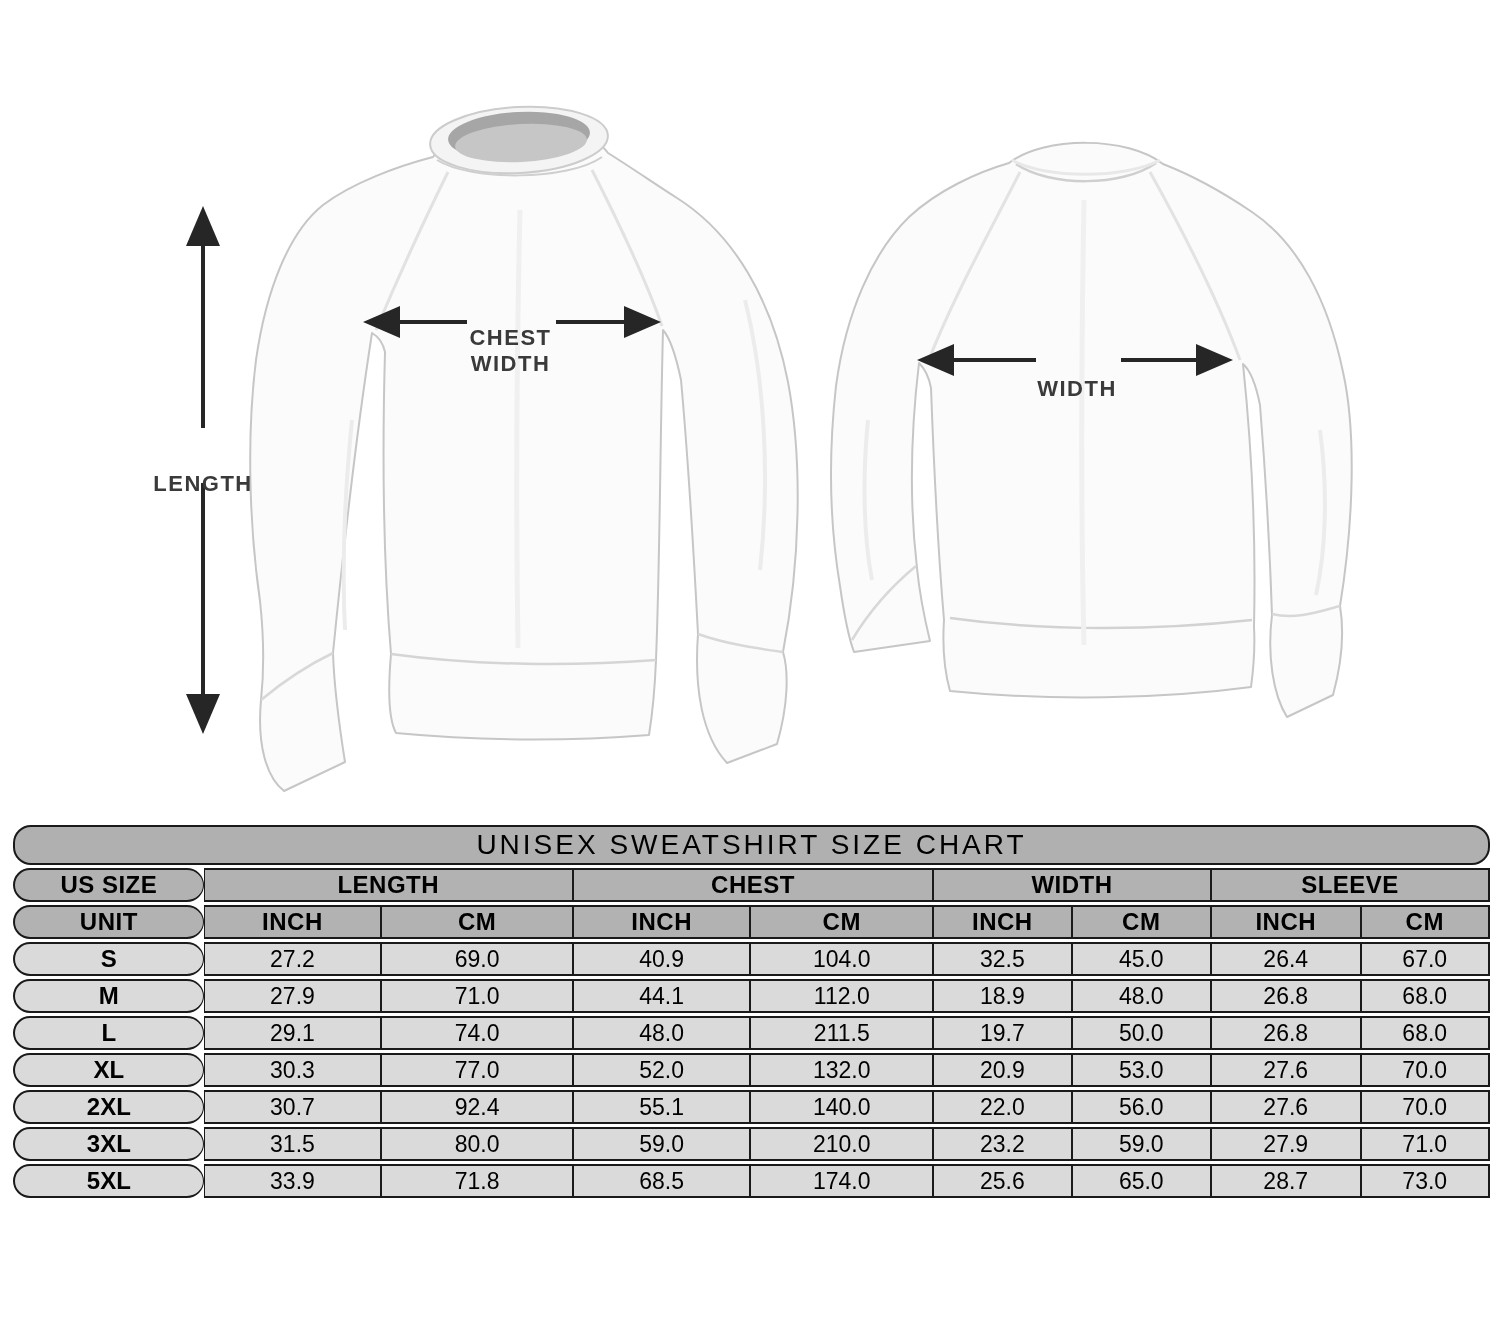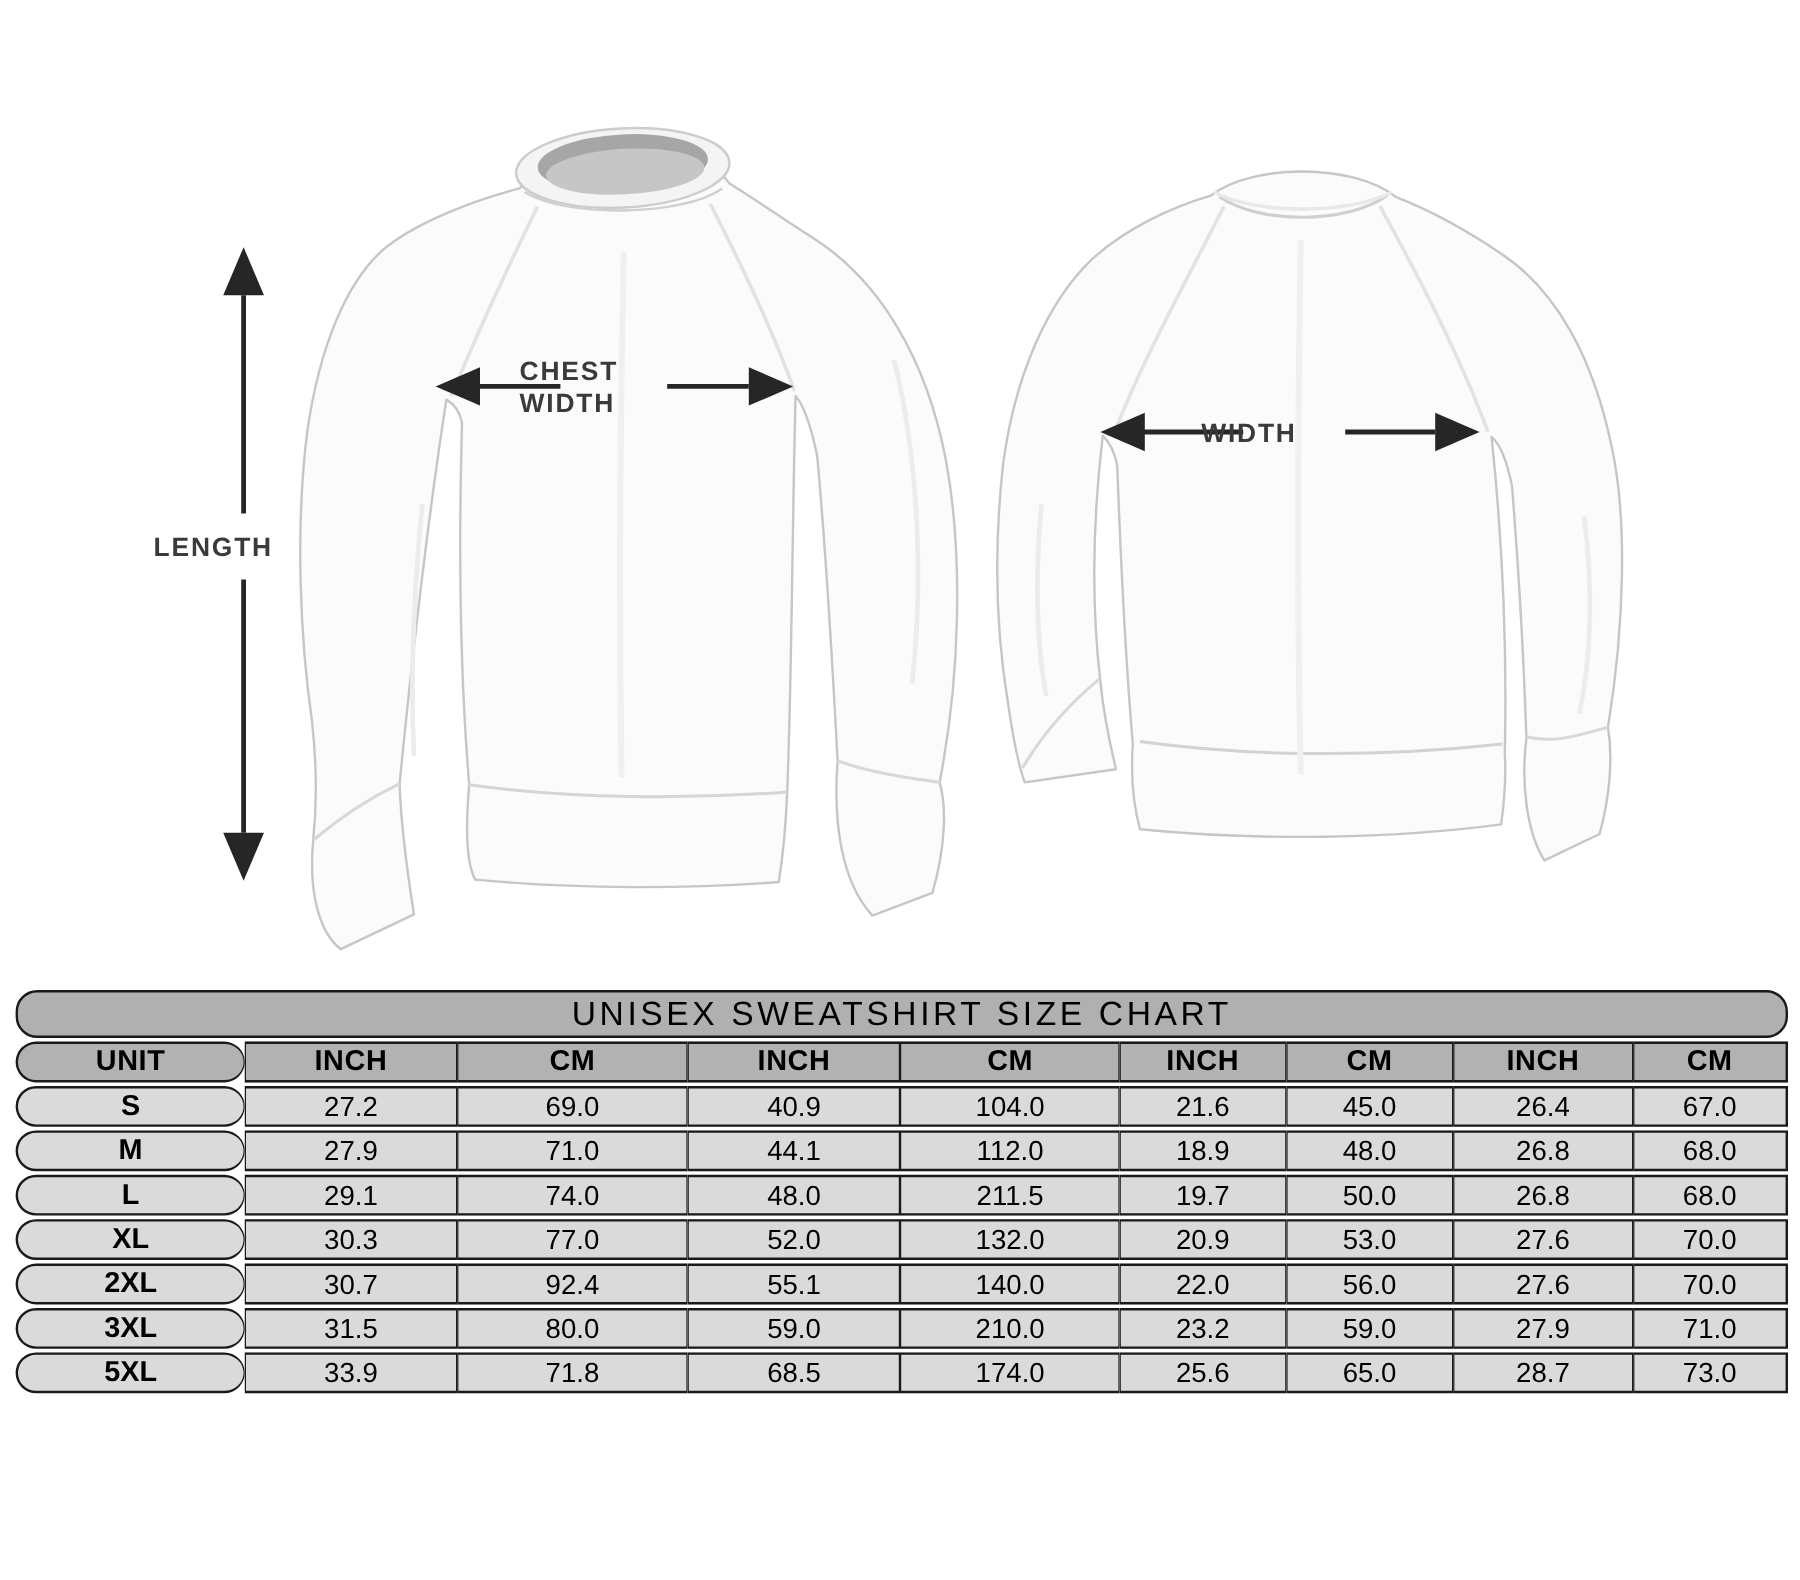--- a/index.html
+++ b/index.html
@@ -12,22 +12,24 @@
   }
   
   .diagram{position:absolute;left:0;top:0;width:1500px;height:815px;}
   .diagram svg{position:absolute;left:0;top:0;}
   .measure-label{
     position:absolute;
     color:#3a3a3a;
     font-weight:700;
     font-size:22px;
     letter-spacing:1.5px;
+    text-align:center;
     line-height:26px;
     white-space:normal;
+    margin-top:28px;
   }
   .label-length{left:128px;top:443px;width:150px;}
   .label-chest{left:433px;top:297px;width:155px;}
   .label-width{left:1001px;top:348px;width:152px;}
 
   
   table.size-chart{
     position:absolute;left:13px;top:822px;width:1477px;
     border-collapse:separate;border-spacing:0 3px;
     table-layout:fixed;
@@ -198,38 +200,45 @@
         <col style="width:138px">
       <col style="width:139px">
         <col style="width:149px">
         <col style="width:129px">
     </colgroup>
     <tbody>
       <tr>
         <td class="title-cell" colspan="9">UNISEX SWEATSHIRT SIZE CHART</td>
       </tr>
       <tr>
+        <td class="group-cell">US SIZE</td>
+        <td class="group-cell" colspan="2">LENGTH</td>
+        <td class="group-cell" colspan="2">CHEST</td>
+        <td class="group-cell" colspan="2">WIDTH</td>
+        <td class="group-cell" colspan="2">SLEEVE</td>
+      </tr>
+      <tr>
         <td class="unit-cell">UNIT</td>
         <td class="unit-cell">INCH</td>
         <td class="unit-cell">CM</td>
         <td class="unit-cell">INCH</td>
         <td class="unit-cell">CM</td>
         <td class="unit-cell">INCH</td>
         <td class="unit-cell">CM</td>
         <td class="unit-cell">INCH</td>
         <td class="unit-cell">CM</td>
       </tr>
 
     <tr>
           <td class="size-cell">S</td>
           <td class="data-cell">27.2</td>
           <td class="data-cell">69.0</td>
           <td class="data-cell">40.9</td>
           <td class="data-cell">104.0</td>
-          <td class="data-cell">21.6</td>
+          <td class="data-cell">32.5</td>
           <td class="data-cell">45.0</td>
           <td class="data-cell">26.4</td>
           <td class="data-cell">67.0</td>
         </tr>
         <tr>
           <td class="size-cell">M</td>
           <td class="data-cell">27.9</td>
           <td class="data-cell">71.0</td>
           <td class="data-cell">44.1</td>
           <td class="data-cell">112.0</td>

